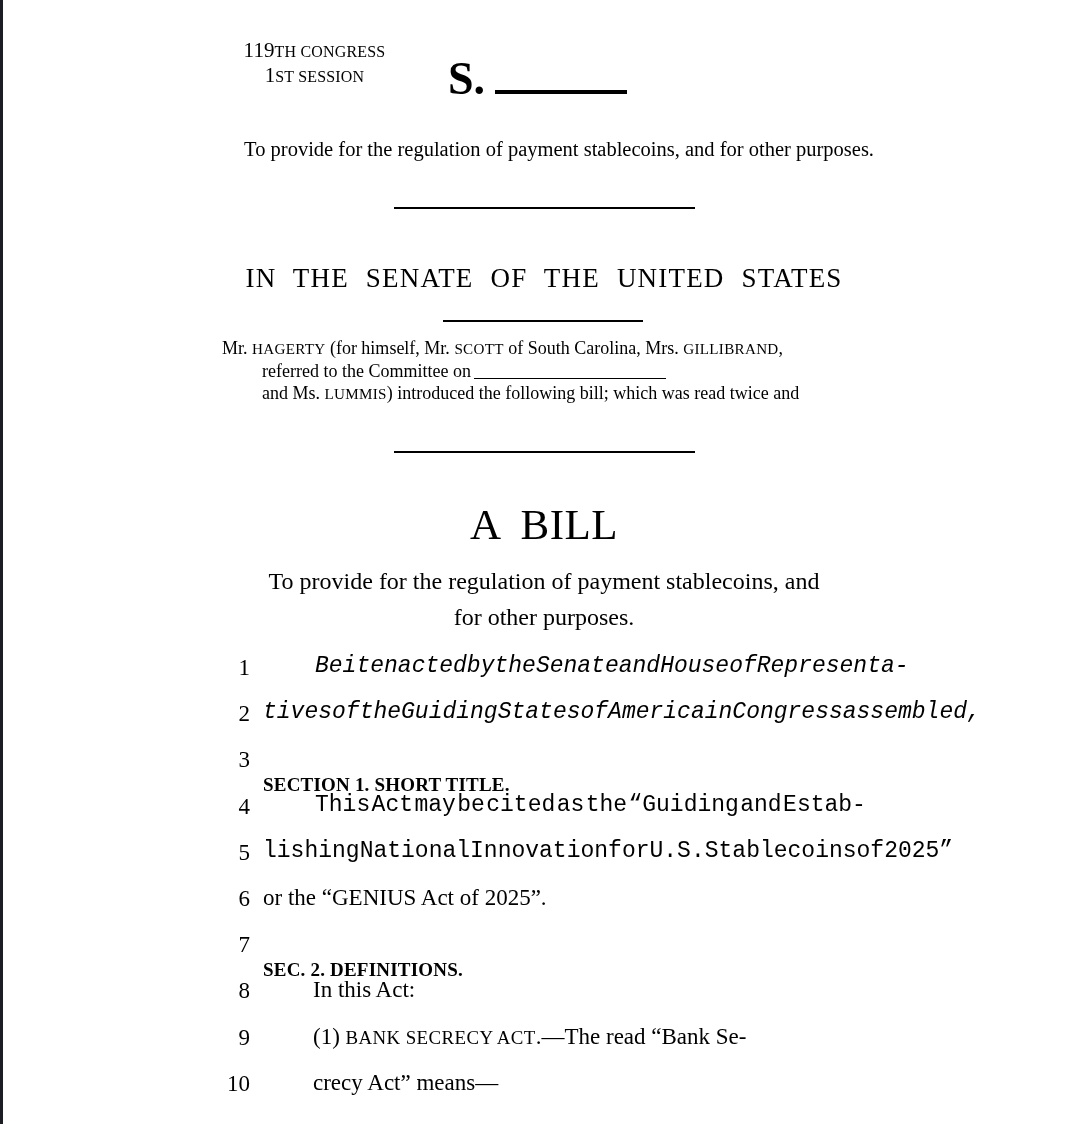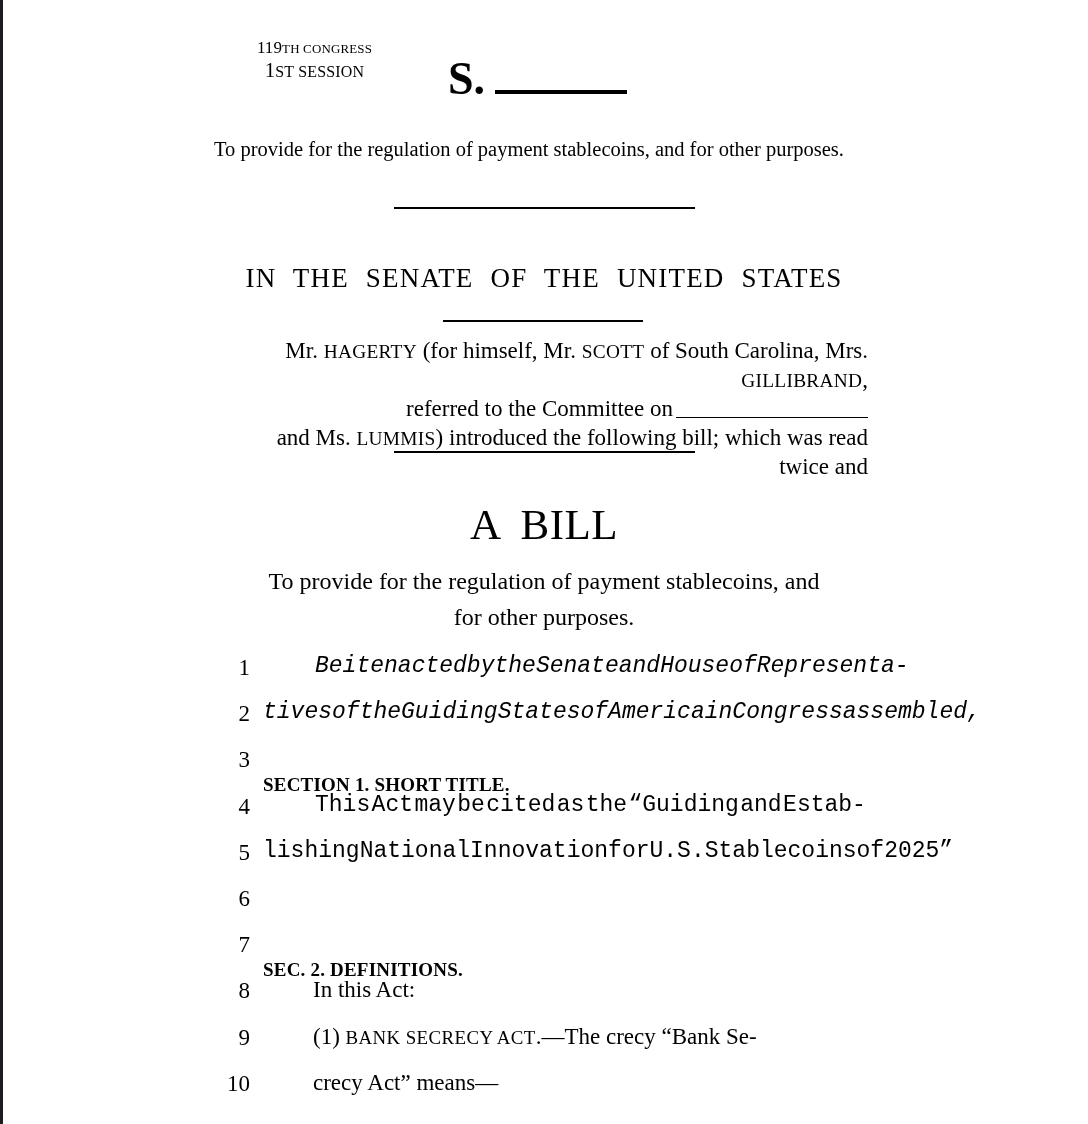--- a/index.html
+++ b/index.html
@@ -40,21 +40,21 @@
   .congress-block {
     position: absolute;
     left: 222px;
     top: 38px;
     width: 185px;
     text-align: center;
     line-height: 1.18;
     white-space: nowrap;
   }
   .congress-line {
-    font-size: 17px;
+    font-size: 21px;
     letter-spacing: 0.1px;
   }
   .session-line {
     font-size: 21px;
     letter-spacing: 0.1px;
   }
   .sc {
     font-size: 0.76em;
     letter-spacing: 0.2px;
   }
@@ -78,21 +78,21 @@
     margin-left: 10px;
     height: 50px;
   }
 
   
   .long-title {
     position: absolute;
     left: 0;
     right: 0;
     top: 136px;
-    text-align: left;
+    text-align: right;
     font-size: 20.5px;
     padding: 0 214px;
     line-height: 1.3;
   }
 
   
   .rule {
     position: absolute;
     height: 0;
     border-top: 2px solid #000;
@@ -111,23 +111,23 @@
     letter-spacing: 1.2px;
     word-spacing: 9px;
   }
 
   
   .sponsors {
     position: absolute;
     left: 222px;
     top: 337px;
     width: 646px;
-    font-size: 23px;
+    font-size: 18px;
     line-height: 1.26;
-    text-align: right;
+    text-align: left;
     text-indent: 0;
   }
   .sponsors .cont {
     display: block;
     padding-left: 40px;
   }
   .sponsors .name {
     font-size: 0.84em;
     letter-spacing: 0.3px;
   }
@@ -315,32 +315,33 @@
           <span>Innovation</span>
           <span>for</span>
           <span>U.S.</span>
           <span>Stablecoins</span>
           <span>of</span>
           <span>2025”</span>
         </div>
       </div>
       <div class="bline">
         <div class="lnum">6</div>
+        <div class="ltext">or the “GENIUS Act of 2025”.</div>
       </div>
       <div class="bline">
         <div class="lnum">7</div>
         <div class="ltext heading">SEC. 2. DEFINITIONS.</div>
       </div>
       <div class="bline">
         <div class="lnum">8</div>
         <div class="ltext ind1">In this Act:</div>
       </div>
       <div class="bline">
         <div class="lnum">9</div>
-        <div class="ltext ind2"><span>(1) </span><span class="smallcaps">BANK SECRECY ACT</span><span>.—The crecy “Bank Se-</span></div>
+        <div class="ltext ind2"><span>(1) </span><span class="smallcaps">BANK SECRECY ACT</span><span>.—The read “Bank Se-</span></div>
       </div>
       <div class="bline">
         <div class="lnum">10</div>
         <div class="ltext ind1">crecy Act” means—</div>
       </div>
     </div>
 
 </div>
 
 </body></html>

